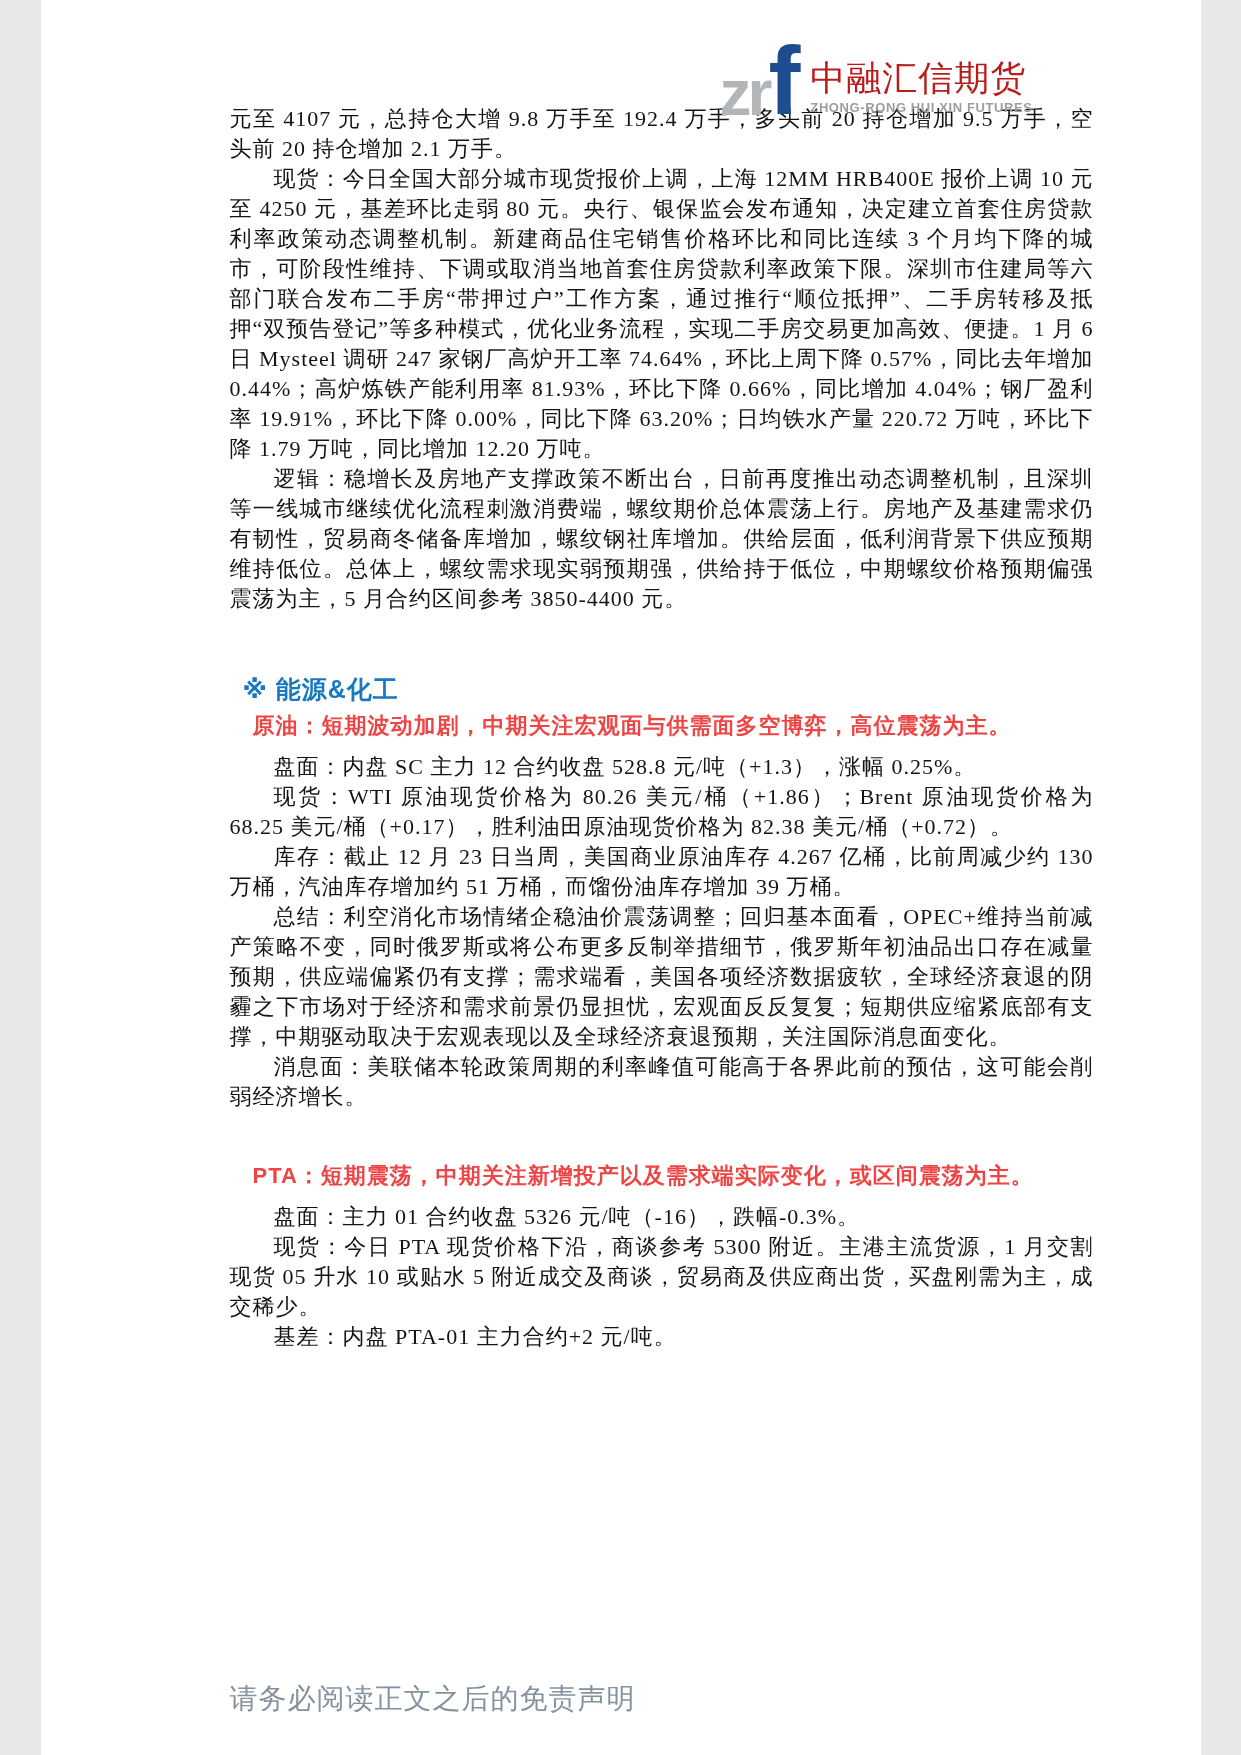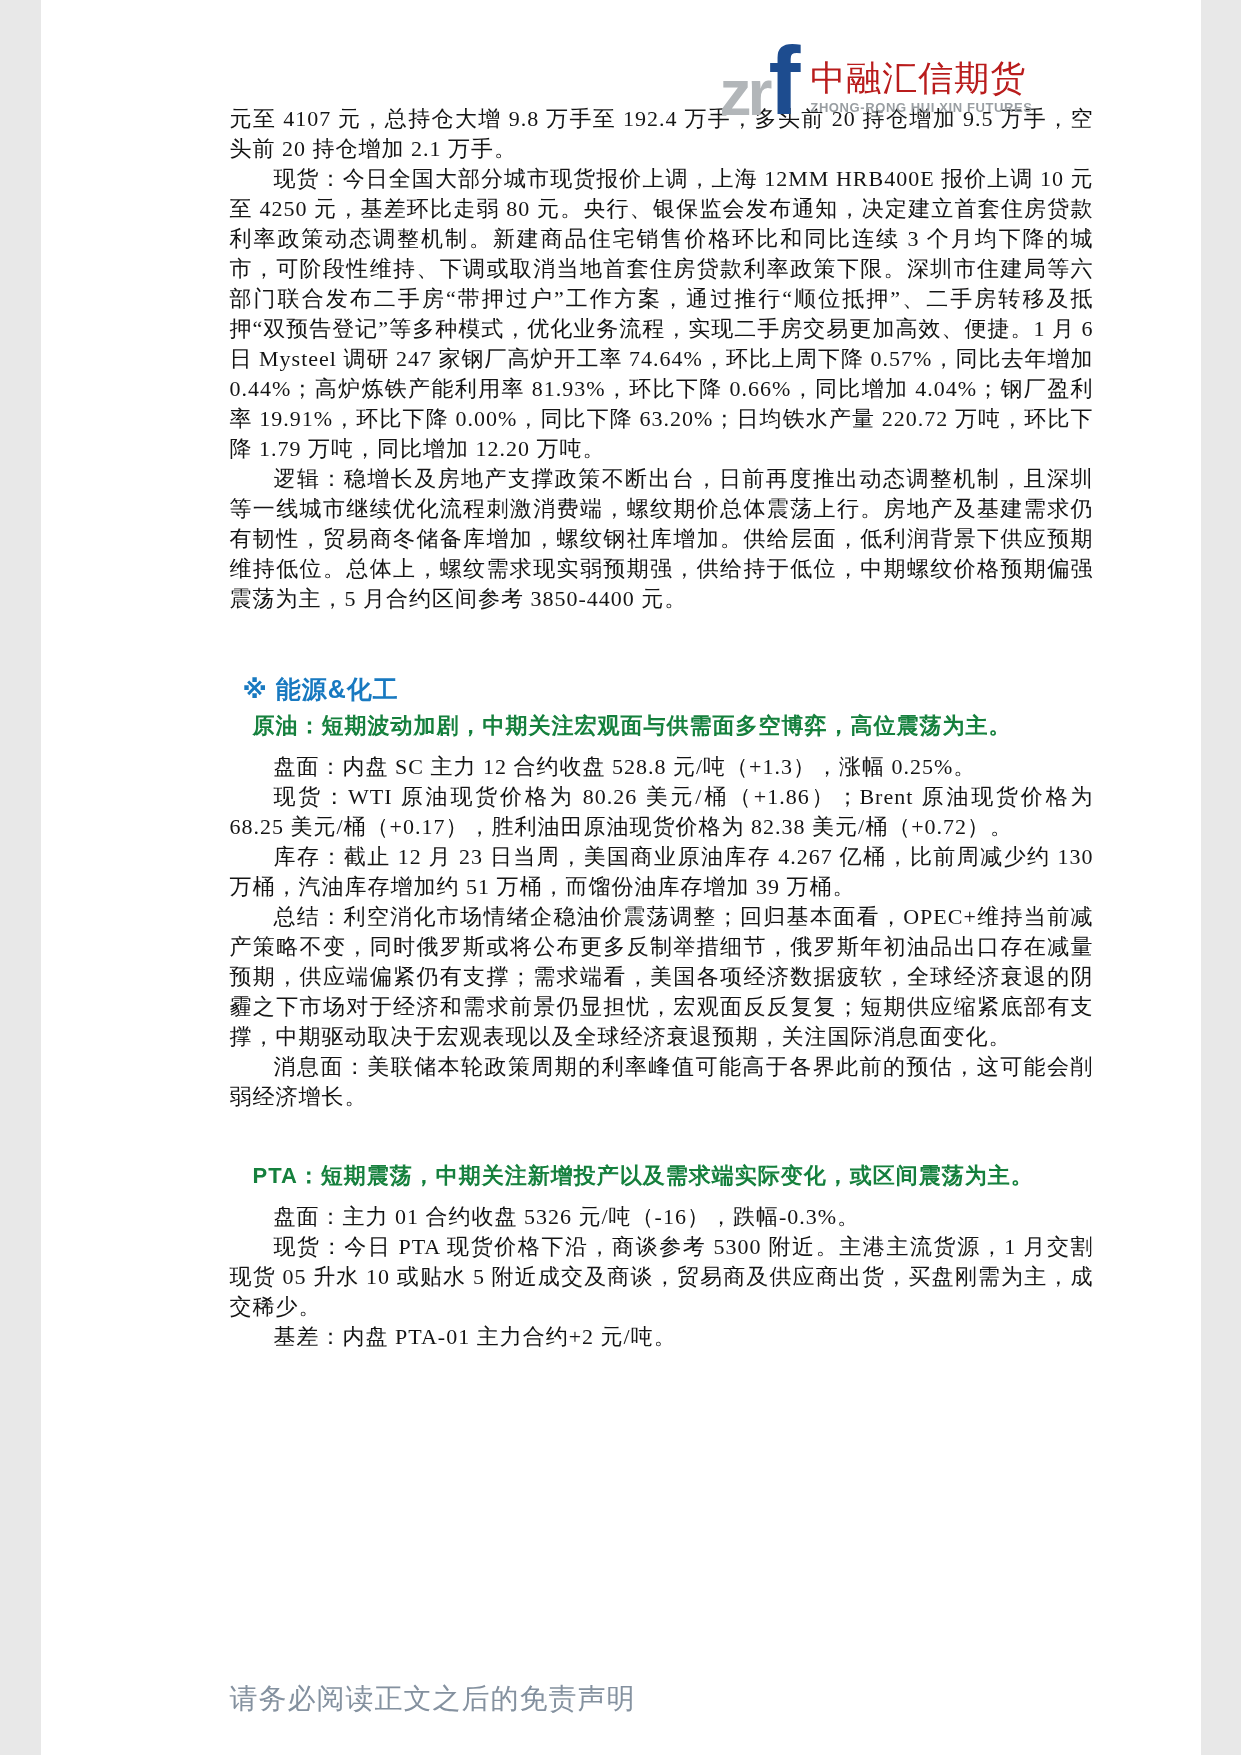--- a/index.html
+++ b/index.html
@@ -46,21 +46,21 @@
     font-size:25px; line-height:38px;
     font-weight:bold;
     color:#1879c0;
     font-family:"Liberation Sans","DejaVu Sans",sans-serif;
     letter-spacing:1px;
   }
   .topic-heading {
     margin:0 0 8px 23px;
     font-size:22px; line-height:36px;
     font-weight:bold;
-    color:#15803d;
+    color:#ef4444;
     font-family:"Liberation Sans","DejaVu Sans",sans-serif;
     letter-spacing:1px;
   }
   .topic.topic-crude .topic-heading { margin-top:0; }
   .topic.topic-pta   .topic-heading { margin-top:46px; }
 
   
   .footer-disclaimer {
     position:absolute; left:189px; top:1684px;
     font-size:28px; line-height:30px;

